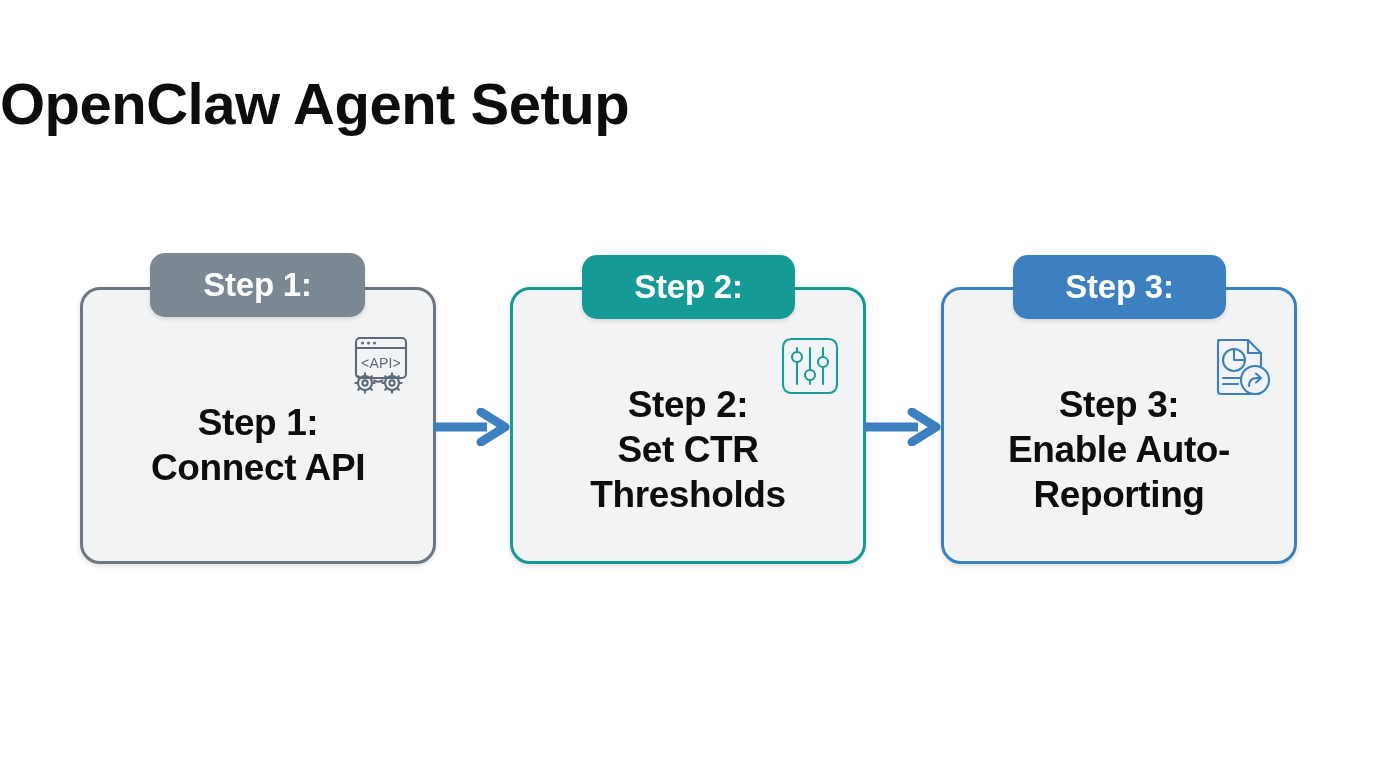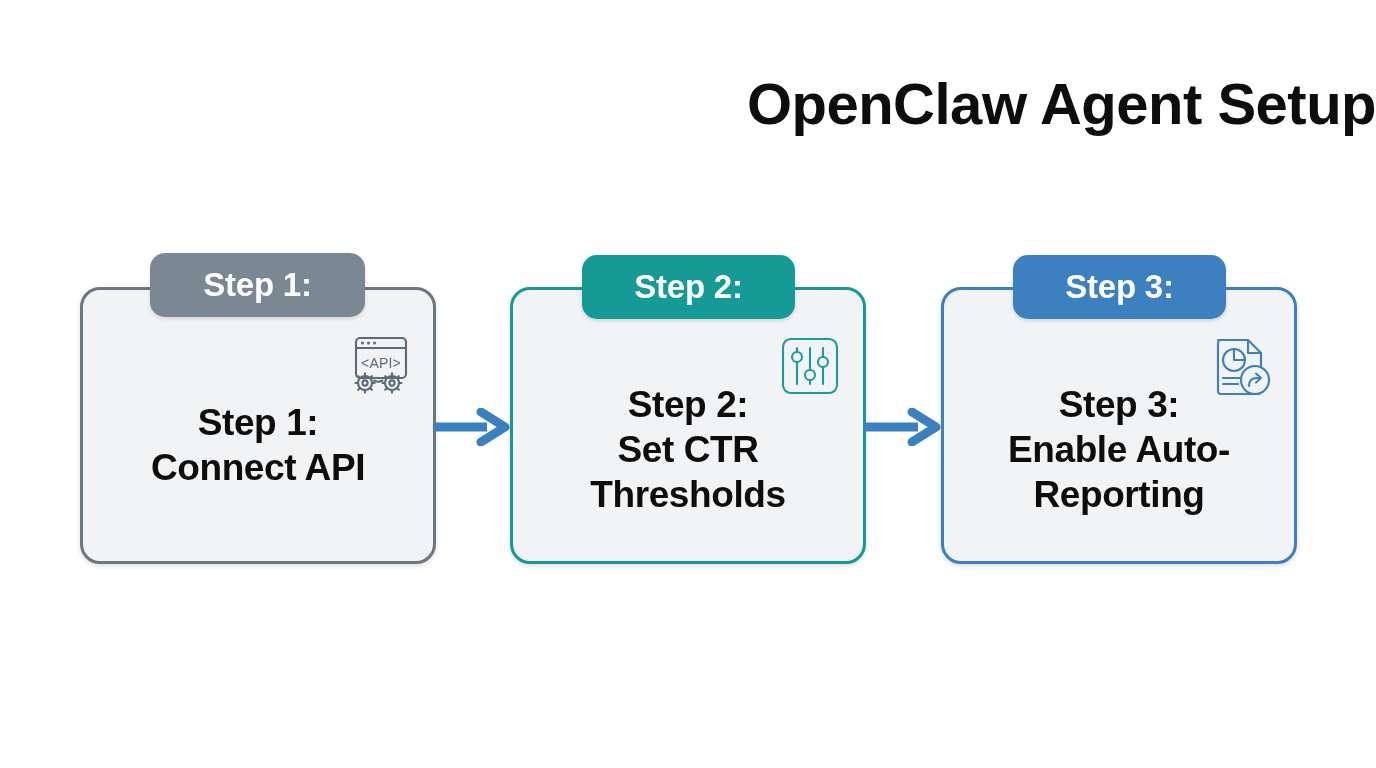--- a/index.html
+++ b/index.html
@@ -18,21 +18,21 @@
     height: 768px;
     background: #ffffff;
   }
 
   
   #page-title {
     position: absolute;
     left: 0;
     top: 72px;
     width: 1376px;
-    text-align: right;
+    text-align: left;
     font-size: 58px;
     font-weight: 700;
     letter-spacing: -0.5px;
     color: #0d0d0d;
     line-height: 1.1;
   }
 
   
   #flow-row {
     position: absolute;

